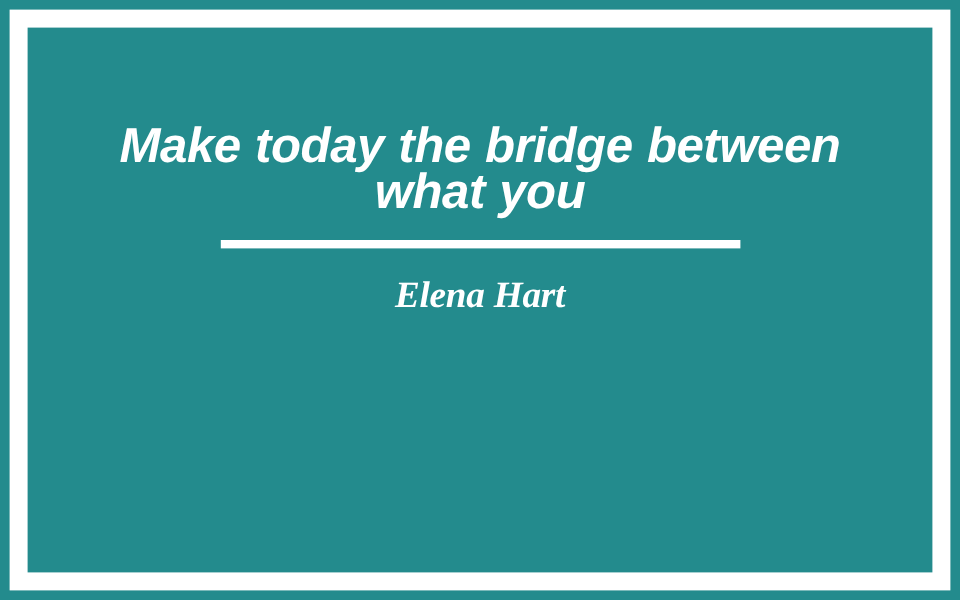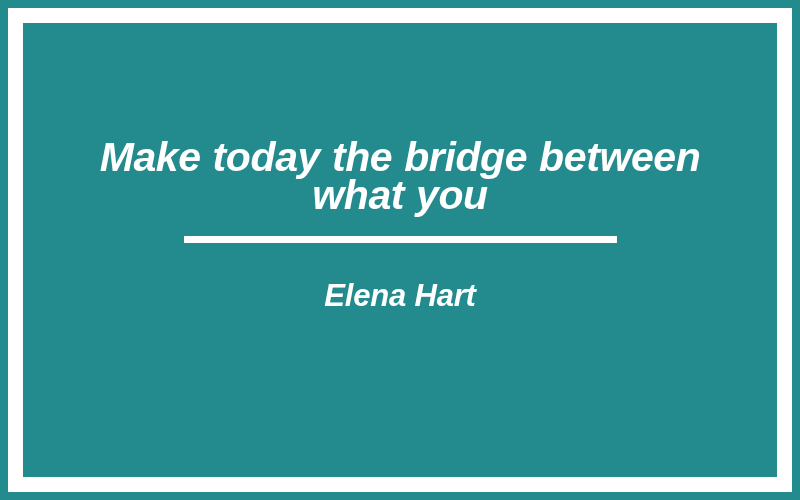--- a/index.html
+++ b/index.html
@@ -29,21 +29,21 @@
     border: 15px solid #ffffff;
     background: #238b8d;
     display: flex;
     align-items: flex-start;
     justify-content: center;
   }
 
   .content {
     box-sizing: border-box;
     width: 100%;
-    padding-top: 115px;
+    padding-top: 79px;
     display: flex;
     flex-direction: column;
     align-items: center;
   }
 
   .quote-text {
     width: 700px;
     margin: 0;
     text-align: center;
     color: #ffffff;
@@ -61,24 +61,24 @@
   }
 
   .divider {
     width: 433px;
     height: 7px;
     background: #ffffff;
     margin-top: 22px;
   }
 
   .author {
-    margin: 16px;
+    margin: 2px;
     padding-top: 20px;
     color: #ffffff;
-    font-family: Liberation Sans, sans-serif;
+    font-family: Liberation Serif, serif;
     font-weight: bold;
     font-style: italic;
     font-size: 31px;
     line-height: 34px;
     letter-spacing: -0.2px;
     text-align: center;
   }
 </style>
 </head>
 <body>

